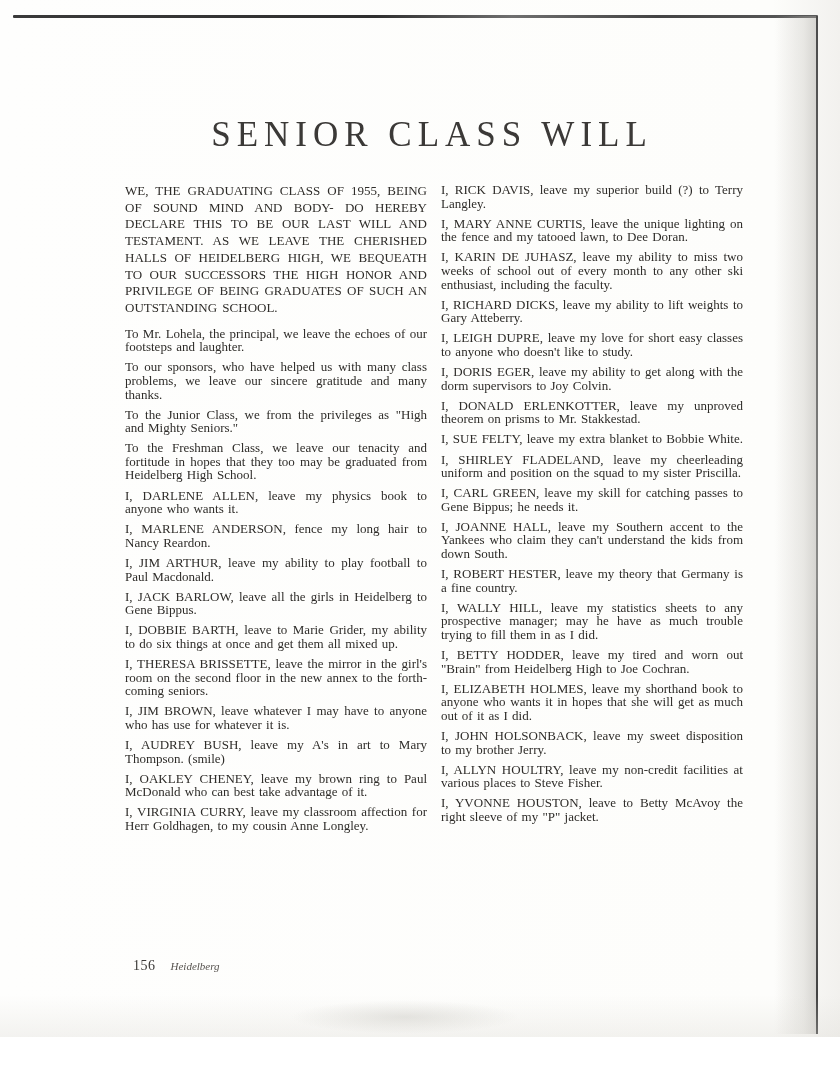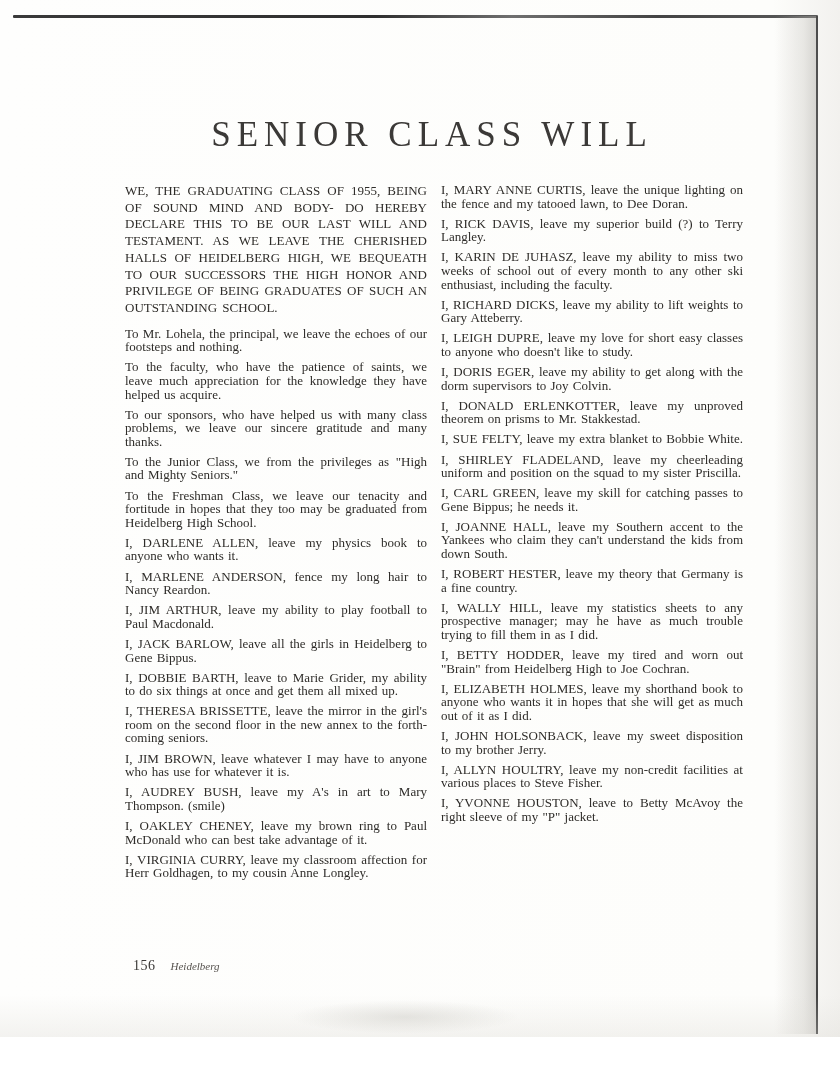--- a/index.html
+++ b/index.html
@@ -112,39 +112,38 @@
   <div class="right-shade"></div>
   <div class="right-line"></div>
   <div class="bottom-shade"></div>
   <div class="bottom-smudge"></div>
 
   <h1 class="title">SENIOR CLASS WILL</h1>
 
   <div class="content">
     <div class="col col-left">
         <p class="para">WE, THE GRADUATING CLASS OF 1955, BEING OF SOUND MIND AND BODY- DO HEREBY DECLARE THIS TO BE OUR LAST WILL AND TESTAMENT. AS WE LEAVE THE CHERISHED HALLS OF HEIDELBERG HIGH, WE BEQUEATH TO OUR SUCCESSORS THE HIGH HONOR AND PRIVILEGE OF BEING GRADUATES OF SUCH AN OUTSTANDING SCHOOL.</p>
-        <p class="para">To Mr. Lohela, the principal, we leave the echoes of our footsteps and nothing.</p>
-        <p class="para">To the faculty, who have the patience of saints, we leave much appreciation for the knowledge they have helped us acquire.</p>
+        <p class="para">To Mr. Lohela, the principal, we leave the echoes of our footsteps and laughter.</p>
         <p class="para">To our sponsors, who have helped us with many class problems, we leave our sincere gratitude and many thanks.</p>
         <p class="para">To the Junior Class, we from the privileges as "High and Mighty Seniors."</p>
         <p class="para">To the Freshman Class, we leave our tenacity and fortitude in hopes that they too may be graduated from Heidelberg High School.</p>
         <p class="para">I, DARLENE ALLEN, leave my physics book to anyone who wants it.</p>
         <p class="para">I, MARLENE ANDERSON, fence my long hair to Nancy Reardon.</p>
         <p class="para">I, JIM ARTHUR, leave my ability to play football to Paul Macdonald.</p>
         <p class="para">I, JACK BARLOW, leave all the girls in Heidelberg to Gene Bippus.</p>
         <p class="para">I, DOBBIE BARTH, leave to Marie Grider, my ability to do six things at once and get them all mixed up.</p>
         <p class="para">I, THERESA BRISSETTE, leave the mirror in the girl's room on the second floor in the new annex to the forth-coming seniors.</p>
         <p class="para">I, JIM BROWN, leave whatever I may have to anyone who has use for whatever it is.</p>
         <p class="para">I, AUDREY BUSH, leave my A's in art to Mary Thompson. (smile)</p>
         <p class="para">I, OAKLEY CHENEY, leave my brown ring to Paul McDonald who can best take advantage of it.</p>
         <p class="para">I, VIRGINIA CURRY, leave my classroom affection for Herr Goldhagen, to my cousin Anne Longley.</p>
       </div>
     <div class="col col-right">
+        <p class="para">I, RICK DAVIS, leave my superior build (?) to Terry Langley.</p>
         <p class="para">I, MARY ANNE CURTIS, leave the unique lighting on the fence and my tatooed lawn, to Dee Doran.</p>
-        <p class="para">I, RICK DAVIS, leave my superior build (?) to Terry Langley.</p>
         <p class="para">I, KARIN DE JUHASZ, leave my ability to miss two weeks of school out of every month to any other ski enthusiast, including the faculty.</p>
         <p class="para">I, RICHARD DICKS, leave my ability to lift weights to Gary Atteberry.</p>
         <p class="para">I, LEIGH DUPRE, leave my love for short easy classes to anyone who doesn't like to study.</p>
         <p class="para">I, DORIS EGER, leave my ability to get along with the dorm supervisors to Joy Colvin.</p>
         <p class="para">I, DONALD ERLENKOTTER, leave my unproved theorem on prisms to Mr. Stakkestad.</p>
         <p class="para">I, SUE FELTY, leave my extra blanket to Bobbie White.</p>
         <p class="para">I, SHIRLEY FLADELAND, leave my cheerleading uniform and position on the squad to my sister Priscilla.</p>
         <p class="para">I, CARL GREEN, leave my skill for catching passes to Gene Bippus; he needs it.</p>
         <p class="para">I, JOANNE HALL, leave my Southern accent to the Yankees who claim they can't understand the kids from down South.</p>
         <p class="para">I, ROBERT HESTER, leave my theory that Germany is a fine country.</p>

